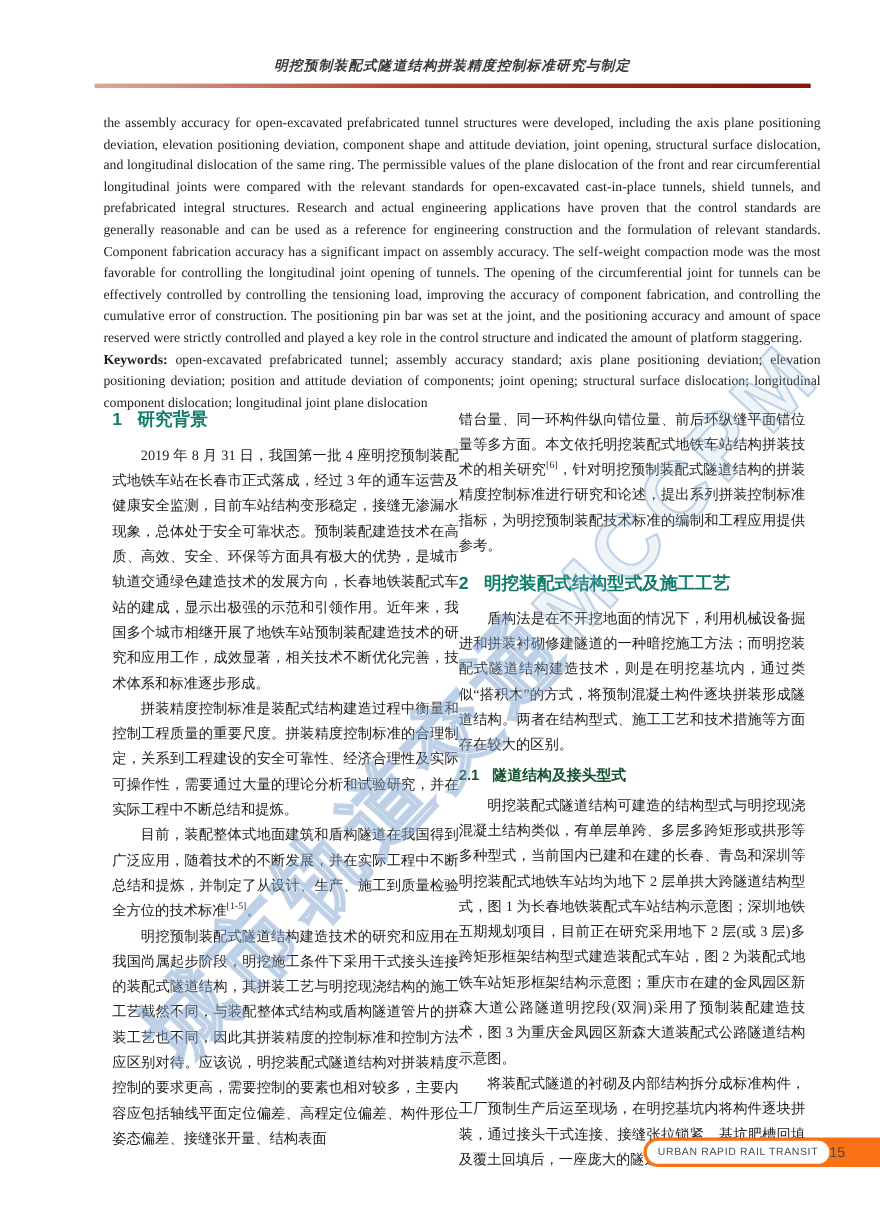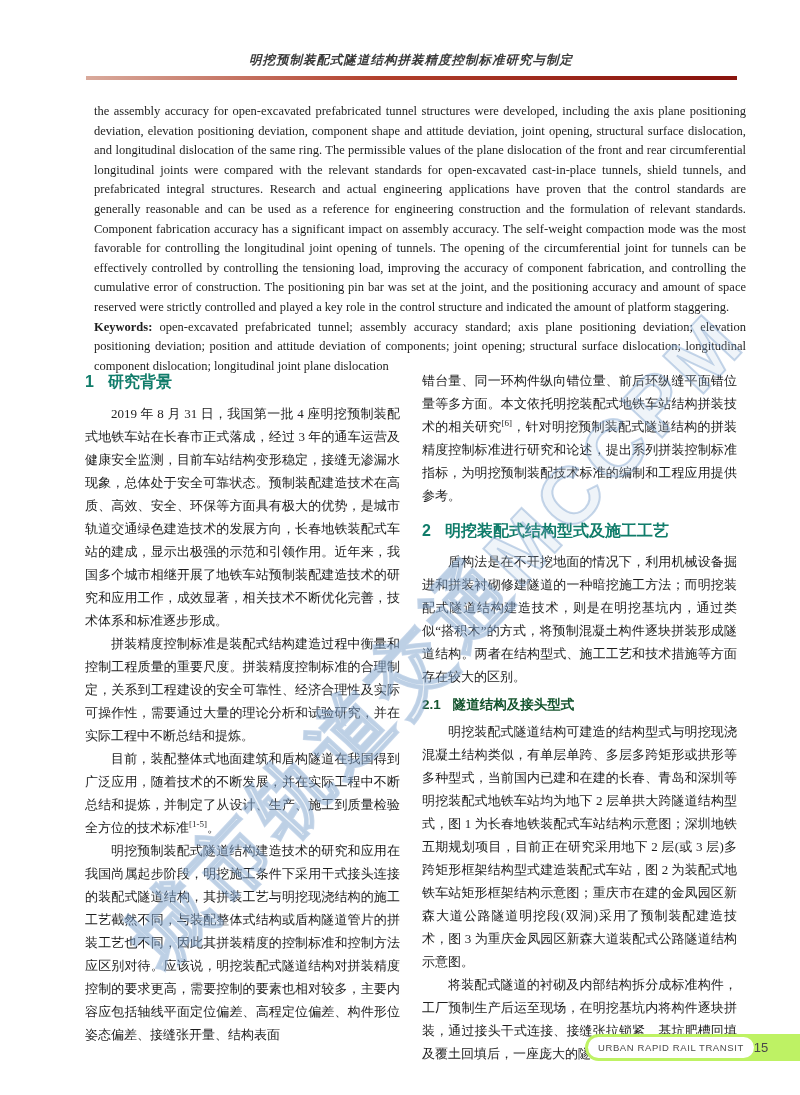--- a/index.html
+++ b/index.html
@@ -29,22 +29,22 @@
   .abstract-block {
     position: absolute; top: 102px; left: 94px; width: 652px;
     font-size: 12.5px; line-height: 19.6px; text-align: justify;
     color: #1d1d1d;
   }
   .abstract-block p { margin: 0; }
   .kw-label { font-weight: bold; }
 
   
   .columns {
-    position: absolute; top: 369px; left: 85px; width: 652px;
-    display: flex; gap: 22px;
+    position: absolute; top: 369px; left: 102px; width: 652px;
+    display: flex; 
   }
   .col { width: 315px; font-size: 13px; line-height: 23px; text-align: justify; }
   .col p { margin: 0; text-indent: 2em; }
   .col p.no-indent { text-indent: 0; }
   sup.ref { font-size: 9px; vertical-align: super; line-height: 0; }
 
   .h1 {
     font-family: "Liberation Sans", sans-serif;
     font-size: 16px; font-weight: bold; color: #107c6a;
     margin: 2px 0 9px 0; text-indent: 0; text-align: left; line-height: 22px;
@@ -66,21 +66,21 @@
     font-size: 80px; font-weight: bold; letter-spacing: 7px;
     white-space: nowrap;
     color: rgba(165, 192, 222, 0.18);
     -webkit-text-stroke: 2px rgba(120, 158, 202, 0.42);
     pointer-events: none; z-index: 5;
   }
 
   
   .journal-pill {
     position: absolute; top: 1034px; left: 585px; right: 0; height: 27px;
-    background: #bef264;
+    background: #f97316;
     border-top-left-radius: 14px; border-bottom-left-radius: 14px;
     display: flex; align-items: center;
   }
   .journal-pill .inner {
     margin-left: 3px; height: 21px; background: #ffffff;
     border-radius: 11px; padding: 0 10px;
     display: flex; align-items: center;
     font-family: "Liberation Sans", sans-serif;
     font-size: 9.5px; letter-spacing: 0.6px; color: #4a4a4a;
     white-space: nowrap;

